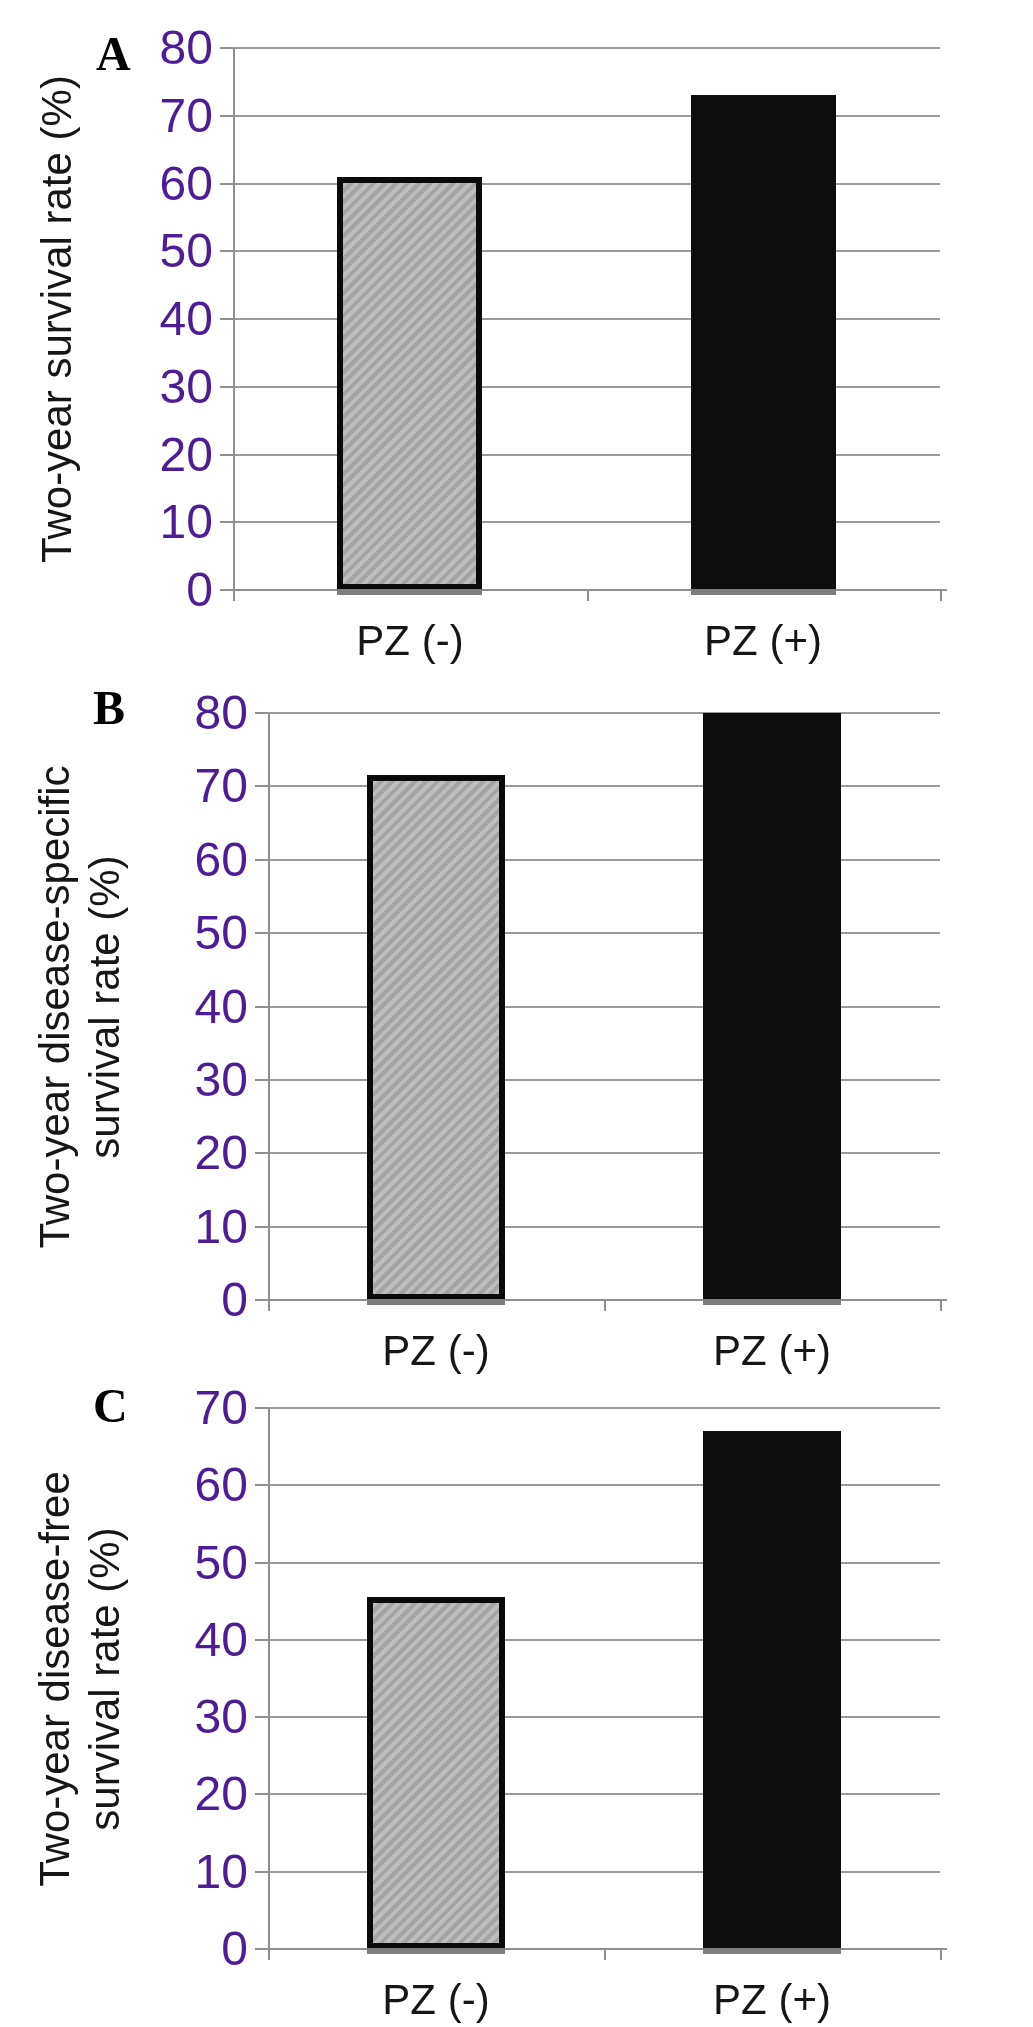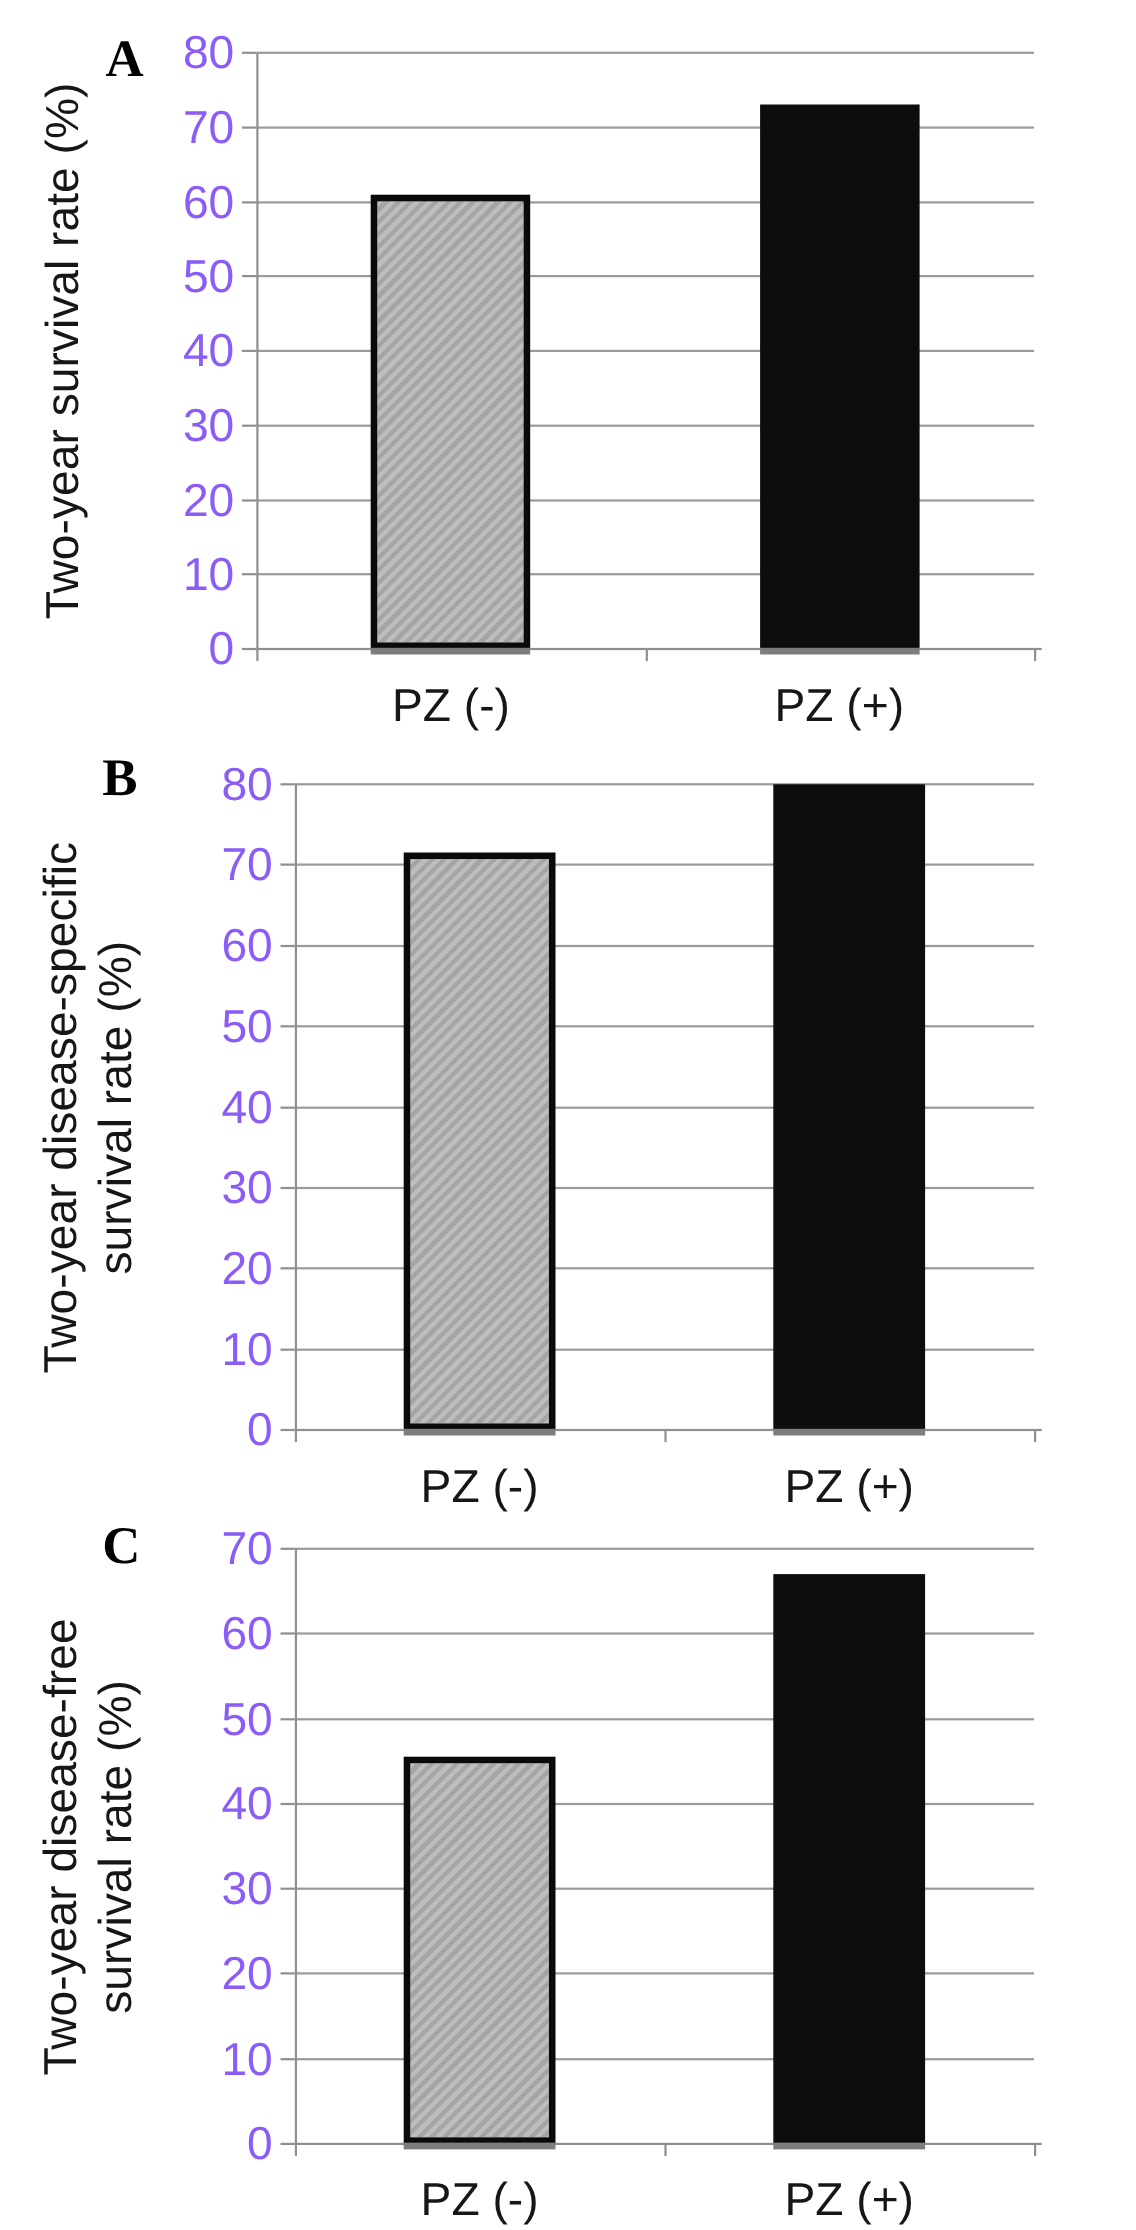--- a/index.html
+++ b/index.html
@@ -11,23 +11,23 @@
     font-family:"Liberation Sans", sans-serif;
     overflow:hidden;
   }
   .gridline{position:absolute;height:2px;background:#9a9a9a;}
   .vaxis{position:absolute;width:2px;background:#8f8f8f;}
   .haxis{position:absolute;height:2px;background:#8f8f8f;}
   .ytick{position:absolute;height:2px;background:#8f8f8f;}
   .xtick{position:absolute;width:2px;background:#8f8f8f;}
   .tick-label{
     position:absolute;
-    font-size:42px;
+    font-size:48px;
     line-height:44px;
-    color:#8b5cf6;
+    color:#4c1d95;
     text-align:right;
     letter-spacing:0px;
   }
   .cat-label{
     position:absolute;
     font-size:42px;
     line-height:46px;
     color:#161616;
     text-align:center;
     white-space:nowrap;

